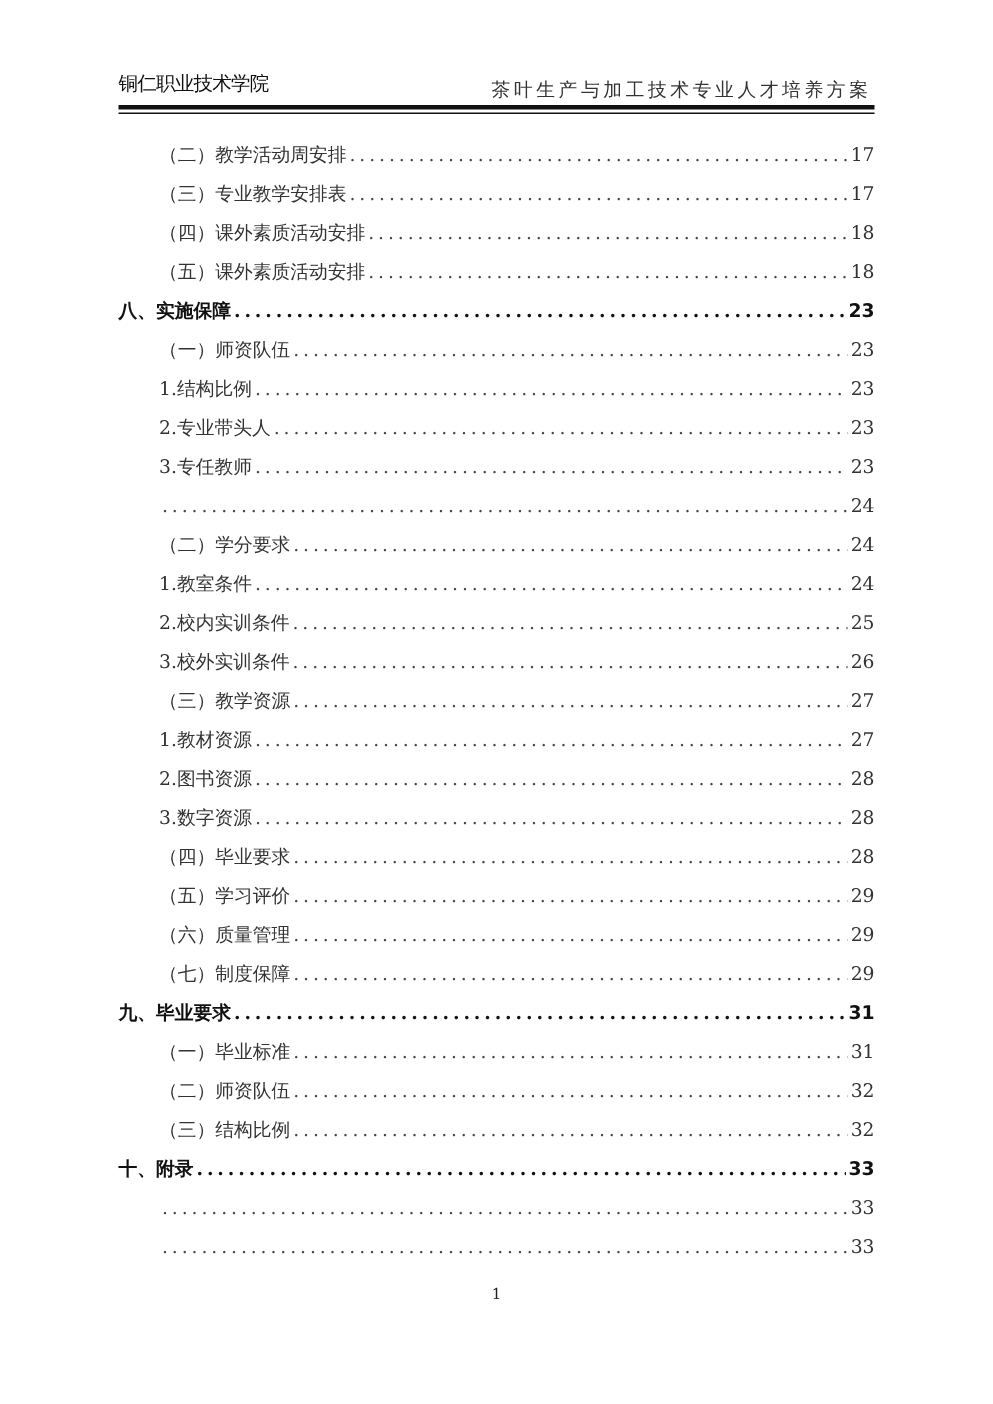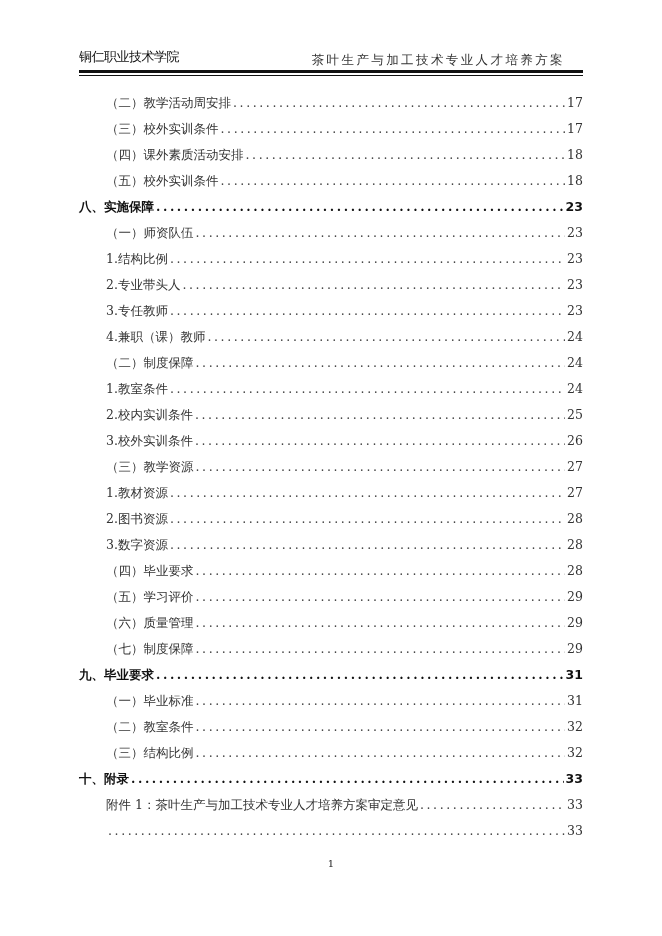--- a/index.html
+++ b/index.html
@@ -27,21 +27,21 @@
       left: 0;
       bottom: 0;
       font-family: "DejaVu Sans", "Liberation Sans", sans-serif;
       font-size: 13px;
       line-height: 22px;
       color: #111111;
       letter-spacing: -0.5px;
     }
     .header-right {
       position: absolute;
-      right: 18px;
+      right: 2px;
       bottom: 0;
       font-family: "DejaVu Serif", "Liberation Serif", serif;
       font-size: 12.5px;
       line-height: 16px;
       letter-spacing: 2.4px;
       color: #333333;
     }
     .header-rule-thick {
       position: absolute;
       left: 79px;
@@ -123,31 +123,31 @@
 <div class="header-rule-thick"></div>
 <div class="header-rule-thin"></div>
 
 <div class="toc" id="toc">
     <div class="toc-row level-2">
       <span class="toc-label">（二）教学活动周安排</span>
       <span class="toc-leader">..................................................................................................................................................</span>
       <span class="toc-page">17</span>
     </div>
     <div class="toc-row level-2">
-      <span class="toc-label">（三）校外实训条件</span>
+      <span class="toc-label">（三）专业教学安排表</span>
       <span class="toc-leader">..................................................................................................................................................</span>
       <span class="toc-page">17</span>
     </div>
     <div class="toc-row level-2">
       <span class="toc-label">（四）课外素质活动安排</span>
       <span class="toc-leader">..................................................................................................................................................</span>
       <span class="toc-page">18</span>
     </div>
     <div class="toc-row level-2">
-      <span class="toc-label">（五）校外实训条件</span>
+      <span class="toc-label">（五）课外素质活动安排</span>
       <span class="toc-leader">..................................................................................................................................................</span>
       <span class="toc-page">18</span>
     </div>
     <div class="toc-row level-1">
       <span class="toc-label">八、实施保障</span>
       <span class="toc-leader">..................................................................................................................................................</span>
       <span class="toc-page">23</span>
     </div>
     <div class="toc-row level-2">
       <span class="toc-label">（一）师资队伍</span>
@@ -163,26 +163,25 @@
       <span class="toc-label">2.专业带头人</span>
       <span class="toc-leader">..................................................................................................................................................</span>
       <span class="toc-page">23</span>
     </div>
     <div class="toc-row level-3">
       <span class="toc-label">3.专任教师</span>
       <span class="toc-leader">..................................................................................................................................................</span>
       <span class="toc-page">23</span>
     </div>
     <div class="toc-row level-3">
-      <span class="toc-label">4.兼职（课）教师</span>
       <span class="toc-leader">..................................................................................................................................................</span>
       <span class="toc-page">24</span>
     </div>
     <div class="toc-row level-2">
-      <span class="toc-label">（二）制度保障</span>
+      <span class="toc-label">（二）学分要求</span>
       <span class="toc-leader">..................................................................................................................................................</span>
       <span class="toc-page">24</span>
     </div>
     <div class="toc-row level-3">
       <span class="toc-label">1.教室条件</span>
       <span class="toc-leader">..................................................................................................................................................</span>
       <span class="toc-page">24</span>
     </div>
     <div class="toc-row level-3">
       <span class="toc-label">2.校内实训条件</span>
@@ -238,36 +237,35 @@
       <span class="toc-label">九、毕业要求</span>
       <span class="toc-leader">..................................................................................................................................................</span>
       <span class="toc-page">31</span>
     </div>
     <div class="toc-row level-2">
       <span class="toc-label">（一）毕业标准</span>
       <span class="toc-leader">..................................................................................................................................................</span>
       <span class="toc-page">31</span>
     </div>
     <div class="toc-row level-2">
-      <span class="toc-label">（二）教室条件</span>
+      <span class="toc-label">（二）师资队伍</span>
       <span class="toc-leader">..................................................................................................................................................</span>
       <span class="toc-page">32</span>
     </div>
     <div class="toc-row level-2">
       <span class="toc-label">（三）结构比例</span>
       <span class="toc-leader">..................................................................................................................................................</span>
       <span class="toc-page">32</span>
     </div>
     <div class="toc-row level-1">
       <span class="toc-label">十、附录</span>
       <span class="toc-leader">..................................................................................................................................................</span>
       <span class="toc-page">33</span>
     </div>
     <div class="toc-row level-a">
-      <span class="toc-label">附件 1：茶叶生产与加工技术专业人才培养方案审定意见</span>
       <span class="toc-leader">..................................................................................................................................................</span>
       <span class="toc-page">33</span>
     </div>
     <div class="toc-row level-a">
       <span class="toc-leader">..................................................................................................................................................</span>
       <span class="toc-page">33</span>
     </div>
   </div>
 
 <div class="page-number">1</div>

